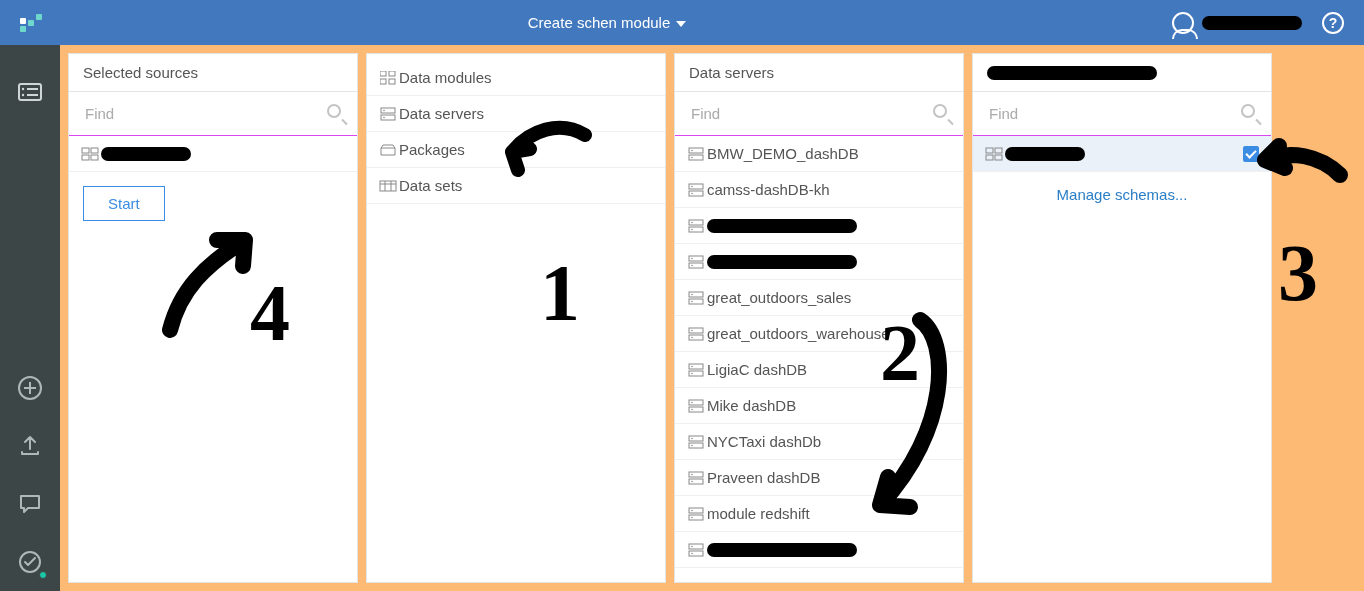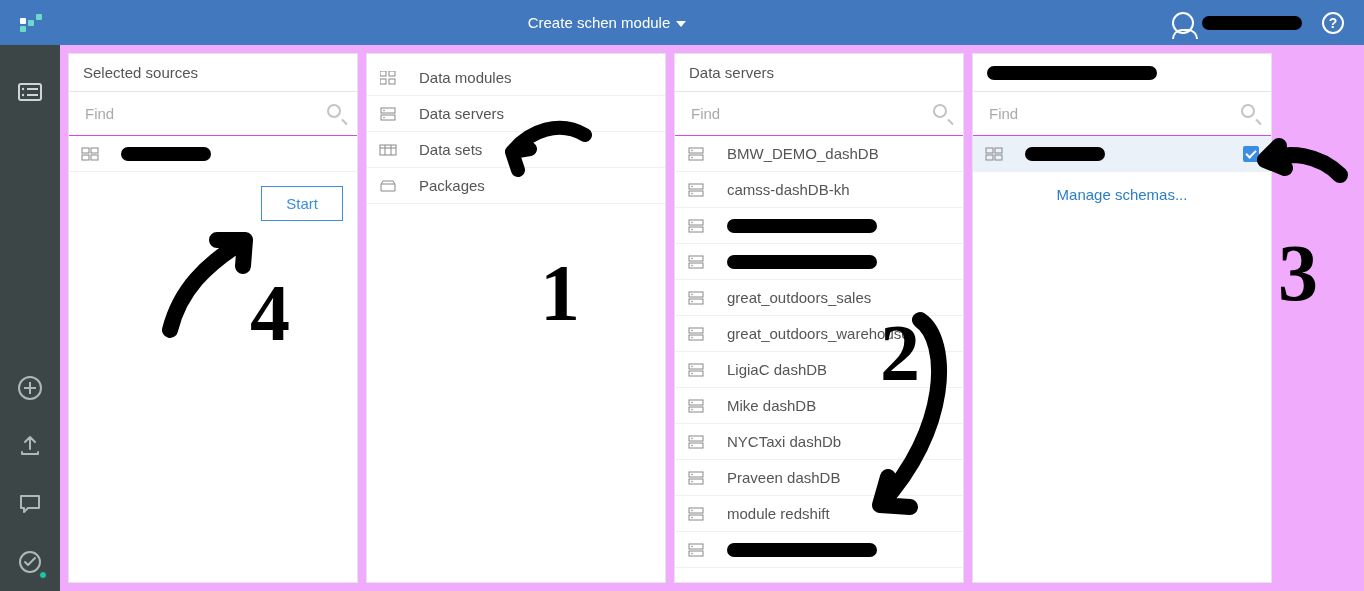--- a/index.html
+++ b/index.html
@@ -21,45 +21,45 @@
   .user-redact{width:100px;height:14px;background:#000;border-radius:7px}
   .help-icon{width:22px;height:22px;border:2px solid #fff;border-radius:50%;display:flex;align-items:center;justify-content:center;font-size:14px;font-weight:bold}
   
   .rail{position:absolute;top:45px;left:0;width:60px;height:546px;background:#3c4646;display:flex;flex-direction:column;align-items:center;padding-top:18px;color:#aeb8b8}
   .rail .spacer{flex:1}
   .rail .ritem{width:30px;height:30px;margin:14px 0;display:flex;align-items:center;justify-content:center;cursor:pointer;position:relative}
   .ritem.active{color:#fff}
   svg{display:block}
   .rail .dot{position:absolute;right:-2px;bottom:-2px;width:8px;height:8px;border-radius:50%;background:#1cc6a8;border:1px solid #3c4646}
   
-  .main{position:absolute;top:45px;left:60px;right:0;bottom:0;display:flex;background:#f0abfc}
+  .main{position:absolute;top:45px;left:60px;right:0;bottom:0;display:flex;background:#fdba74}
   .panel{background:#fff;border:1px solid #e4e4e4;margin:8px 0 8px 8px;display:flex;flex-direction:column}
   .panel.sources{width:290px}
   .panel.types  {width:300px}
   .panel.servers{width:290px}
   .panel.schemas{width:300px;margin-right:8px}
   .panel-header{height:38px;border-bottom:1px solid #e4e4e4;display:flex;align-items:center;padding:0 14px;font-size:15px;color:#555}
   .panel-header .redact{width:170px;height:14px;background:#000;border-radius:7px}
   .search-row{height:44px;border-bottom:1px solid #d946ef;display:flex;align-items:center;padding:0 10px 0 14px;color:#999}
   .search-row input{flex:1;border:none;outline:none;font-size:15px;color:#555;background:transparent}
   .search-row input::placeholder{color:#aaa}
   .mag{width:20px;height:20px;position:relative;opacity:.5}
   .mag .c{width:14px;height:14px;border:2px solid #888;border-radius:50%;position:absolute;left:0;top:0}
   .mag .h{width:7px;height:2px;background:#888;position:absolute;right:-1px;bottom:1px;transform:rotate(45deg)}
   .panel-body{flex:1;overflow:auto;position:relative}
   
-  .item{height:36px;display:flex;align-items:center;padding:0 12px;font-size:15px;color:#555;gap:22px;border-bottom:1px solid #f0f0f0;cursor:pointer}
+  .item{height:36px;display:flex;align-items:center;padding:0 12px;font-size:15px;color:#555;gap:2px;border-bottom:1px solid #f0f0f0;cursor:pointer}
   .item.selected{background:#eaf1f8}
   .item .ic{width:18px;height:14px;flex-shrink:0;display:flex;align-items:center;justify-content:center;color:#888}
   .item .redact{height:14px;background:#000;border-radius:7px}
   .item .chk{width:16px;height:16px;background:#3b8de3;border-radius:2px;margin-left:auto;display:flex;align-items:center;justify-content:center}
   .item .chk::after{content:"";width:8px;height:4px;border:2px solid #fff;border-top:none;border-right:none;transform:rotate(-45deg);margin-top:-2px}
   .manage{color:#2a7ec6;font-size:15px;text-align:center;padding:14px 0;cursor:pointer}
   
-  .start-wrap{display:flex;justify-content:flex-end;padding:14px}
+  .start-wrap{display:flex;padding:14px}
   .start-btn{border:1px solid #3b8de3;color:#3b8de3;background:#fff;padding:8px 24px;font-size:15px;cursor:pointer}
   
   .anno{position:absolute;top:0;left:0;width:100%;height:100%;pointer-events:none}
   .anno svg{position:absolute}
   .anno text{font-family:"Comic Sans MS","Segoe Script",cursive;font-size:80px;font-weight:bold;fill:#000}
 </style>
 </head>
 <body>
 
 <div class="topbar">
@@ -171,38 +171,38 @@
               <rect x="1" y="1" width="14" height="5" fill="none" stroke="#888"></rect>
               <rect x="1" y="8" width="14" height="5" fill="none" stroke="#888"></rect>
               <circle cx="4" cy="3.5" r="0.8" fill="#888"></circle>
               <circle cx="4" cy="10.5" r="0.8" fill="#888"></circle>
             </svg>
         </span>
         <span>Data servers</span>
       </div>
       <div class="item">
         <span class="ic">
+          <svg width="16" height="12" viewBox="0 0 16 12">
+              <path d="M1 4l2-3h10l2 3v7H1z" fill="none" stroke="#888" stroke-linejoin="round"></path>
+              <line x1="1" y1="4" x2="15" y2="4" stroke="#888"></line>
+            </svg>
+        </span>
+        <span>Packages</span>
+      </div>
+      <div class="item">
+        <span class="ic">
           <svg width="18" height="12" viewBox="0 0 18 12">
               <rect x="1" y="1" width="16" height="10" fill="none" stroke="#888"></rect>
               <line x1="1" y1="4" x2="17" y2="4" stroke="#888"></line>
               <line x1="6" y1="1" x2="6" y2="11" stroke="#888"></line>
               <line x1="12" y1="1" x2="12" y2="11" stroke="#888"></line>
             </svg>
         </span>
         <span>Data sets</span>
       </div>
-      <div class="item">
-        <span class="ic">
-          <svg width="16" height="12" viewBox="0 0 16 12">
-              <path d="M1 4l2-3h10l2 3v7H1z" fill="none" stroke="#888" stroke-linejoin="round"></path>
-              <line x1="1" y1="4" x2="15" y2="4" stroke="#888"></line>
-            </svg>
-        </span>
-        <span>Packages</span>
-      </div>
     </div>
   </div>
 
   <div class="panel servers">
     <div class="panel-header">
       <span>Data servers</span>
     </div>
     <div class="search-row">
       <input placeholder="Find" style="">
       <span class="mag">

